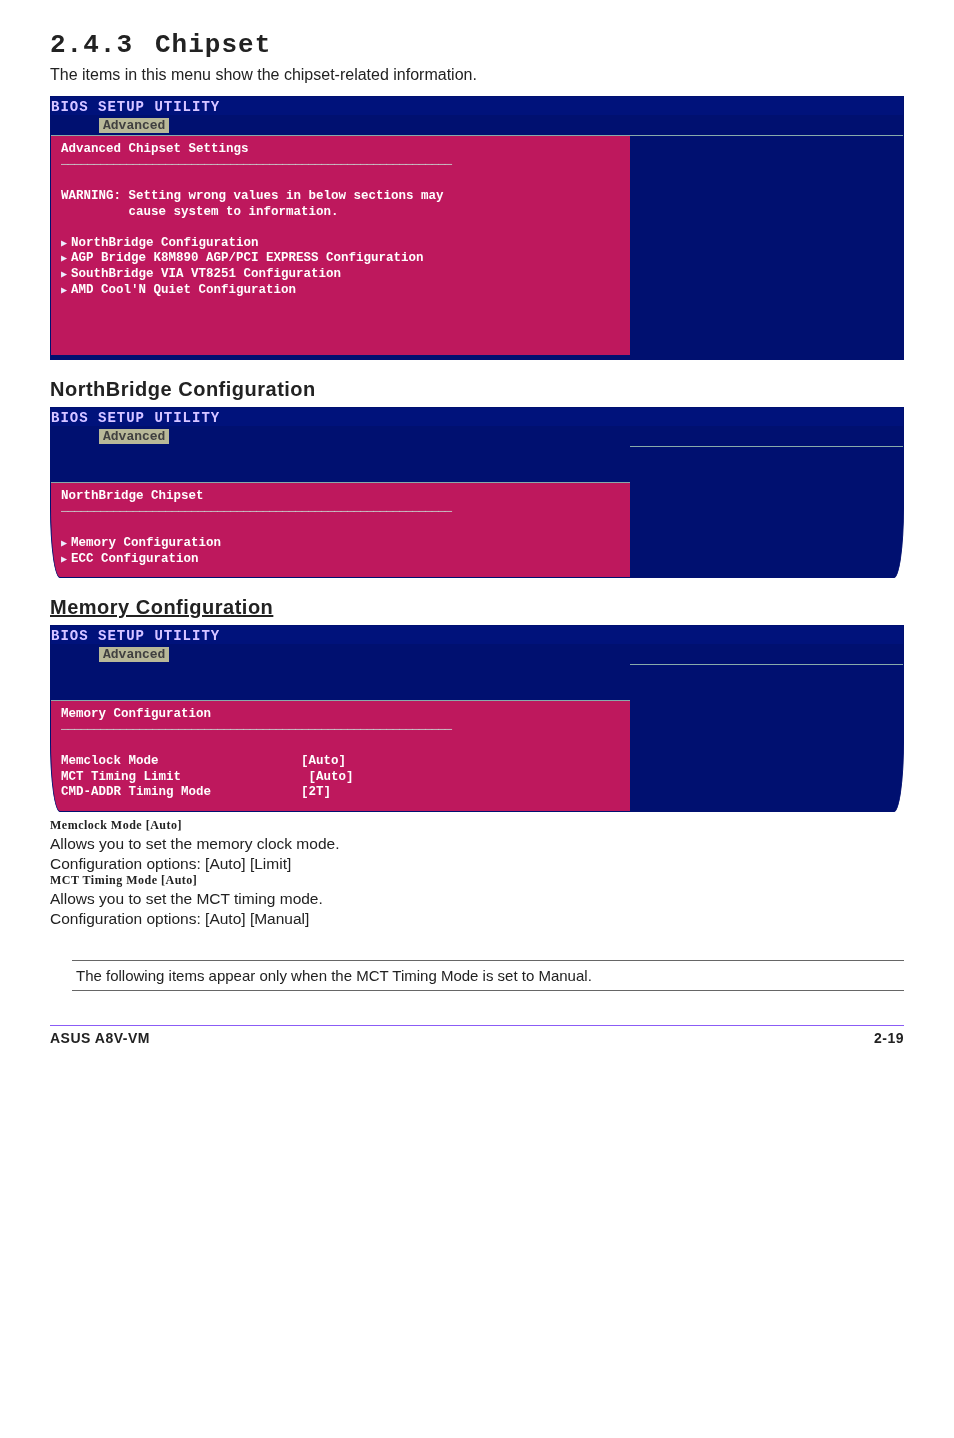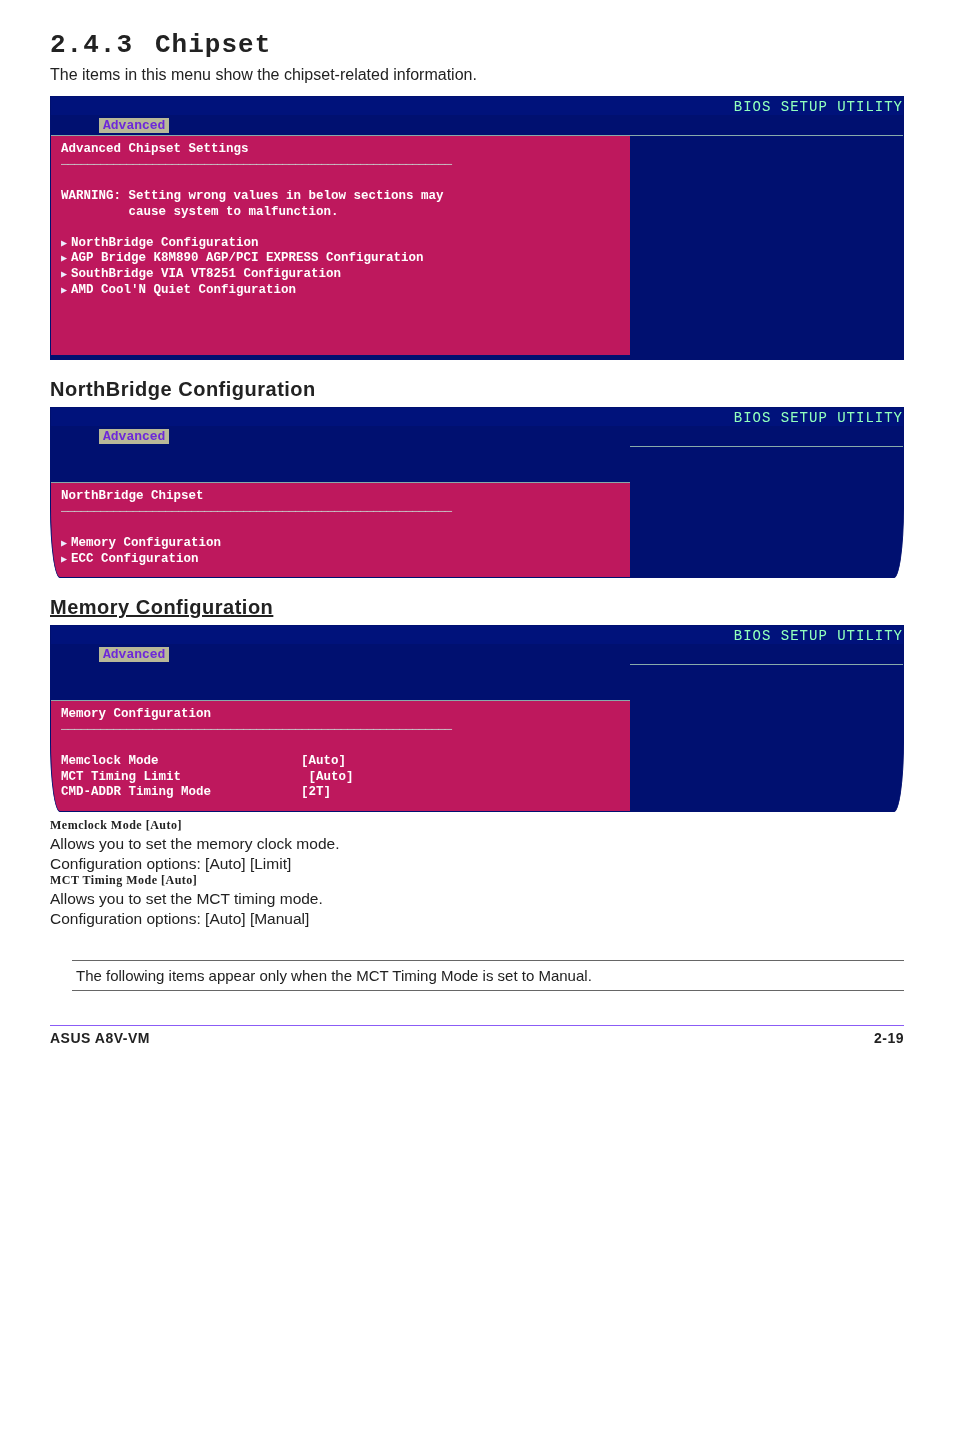--- a/index.html
+++ b/index.html
@@ -31,37 +31,37 @@
   .sub-heading.underline { text-decoration: underline; }
 
   
   .bios {
     border: 1px solid #001070;
     background: #001070;
     margin: 6px 0 6px 0;
   }
   .bios-header {
     background: #001070;
-    color: #86efac;
-    text-align: right;
+    color: #c4b5fd;
+    text-align: left;
     font-family: "Courier New", monospace;
-    font-weight: normal;
+    font-weight: bold;
     font-size: 14px;
     padding: 2px 0 0 0;
     letter-spacing: 1px;
     filter: brightness(110%);
   }
   .bios-tabs {
     background: #001070;
     padding: 0 0 2px 48px;
   }
   .bios-tab {
     display:inline-block;
     background:#b8b898;
-    color:#6d28d9;
+    color:#404040;
     font-family:"Courier New",monospace;
     font-weight:bold;
     font-size:13px;
     padding:0 4px;
   }
   .bios-body {
     display:flex;
   }
   .bios-left {
     background:#be185d;
@@ -141,21 +141,21 @@
 
 <div class="bios bios-tall">
   <div class="bios-header">BIOS SETUP UTILITY</div>
   <div class="bios-tabs">
     <span class="bios-tab">Advanced</span>
   </div>
   <div class="bios-body">
     <div class="bios-left"><span>Advanced Chipset Settings</span>
 <span class="divider">────────────────────────────────────────────────────────────</span>
 <span>WARNING: Setting wrong values in below sections may</span>
-<span>         cause system to malfunction.</span>
+<span>         cause system to information.</span>
 
 <span class="arw"><span>NorthBridge Configuration</span></span>
 <span class="arw"><span>AGP Bridge K8M890 AGP/PCI EXPRESS Configuration</span></span>
 <span class="arw"><span>SouthBridge VIA VT8251 Configuration</span></span>
 <span class="arw"><span>AMD Cool'N Quiet Configuration</span></span></div>
     <div class="bios-right"></div>
   </div>
   <div class="bios-end"></div>
 </div>
 

